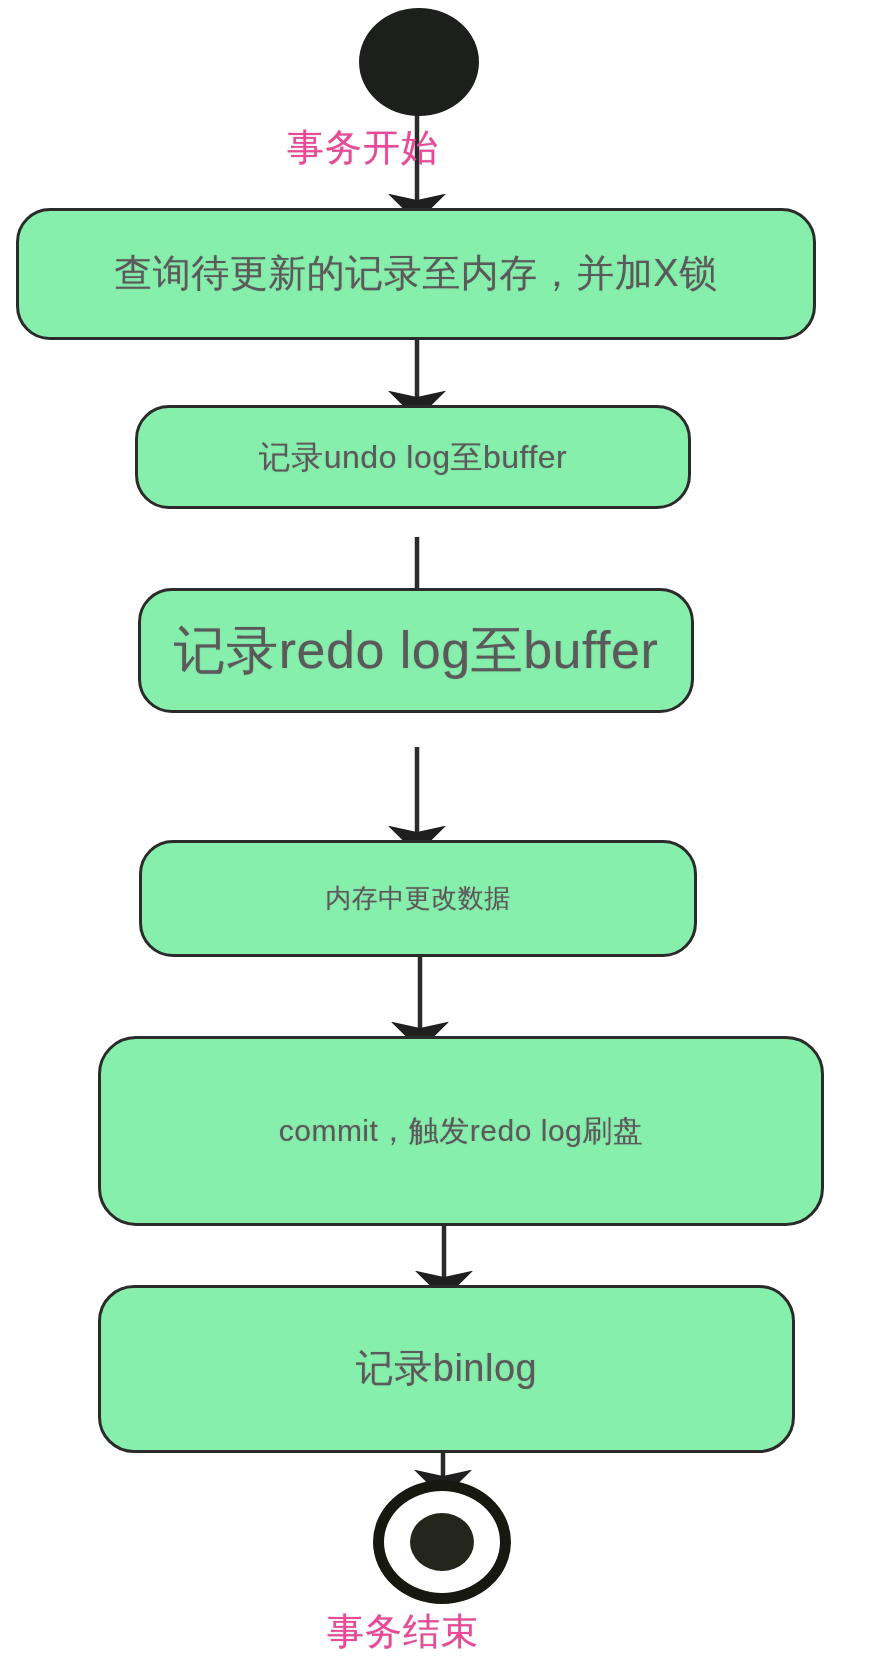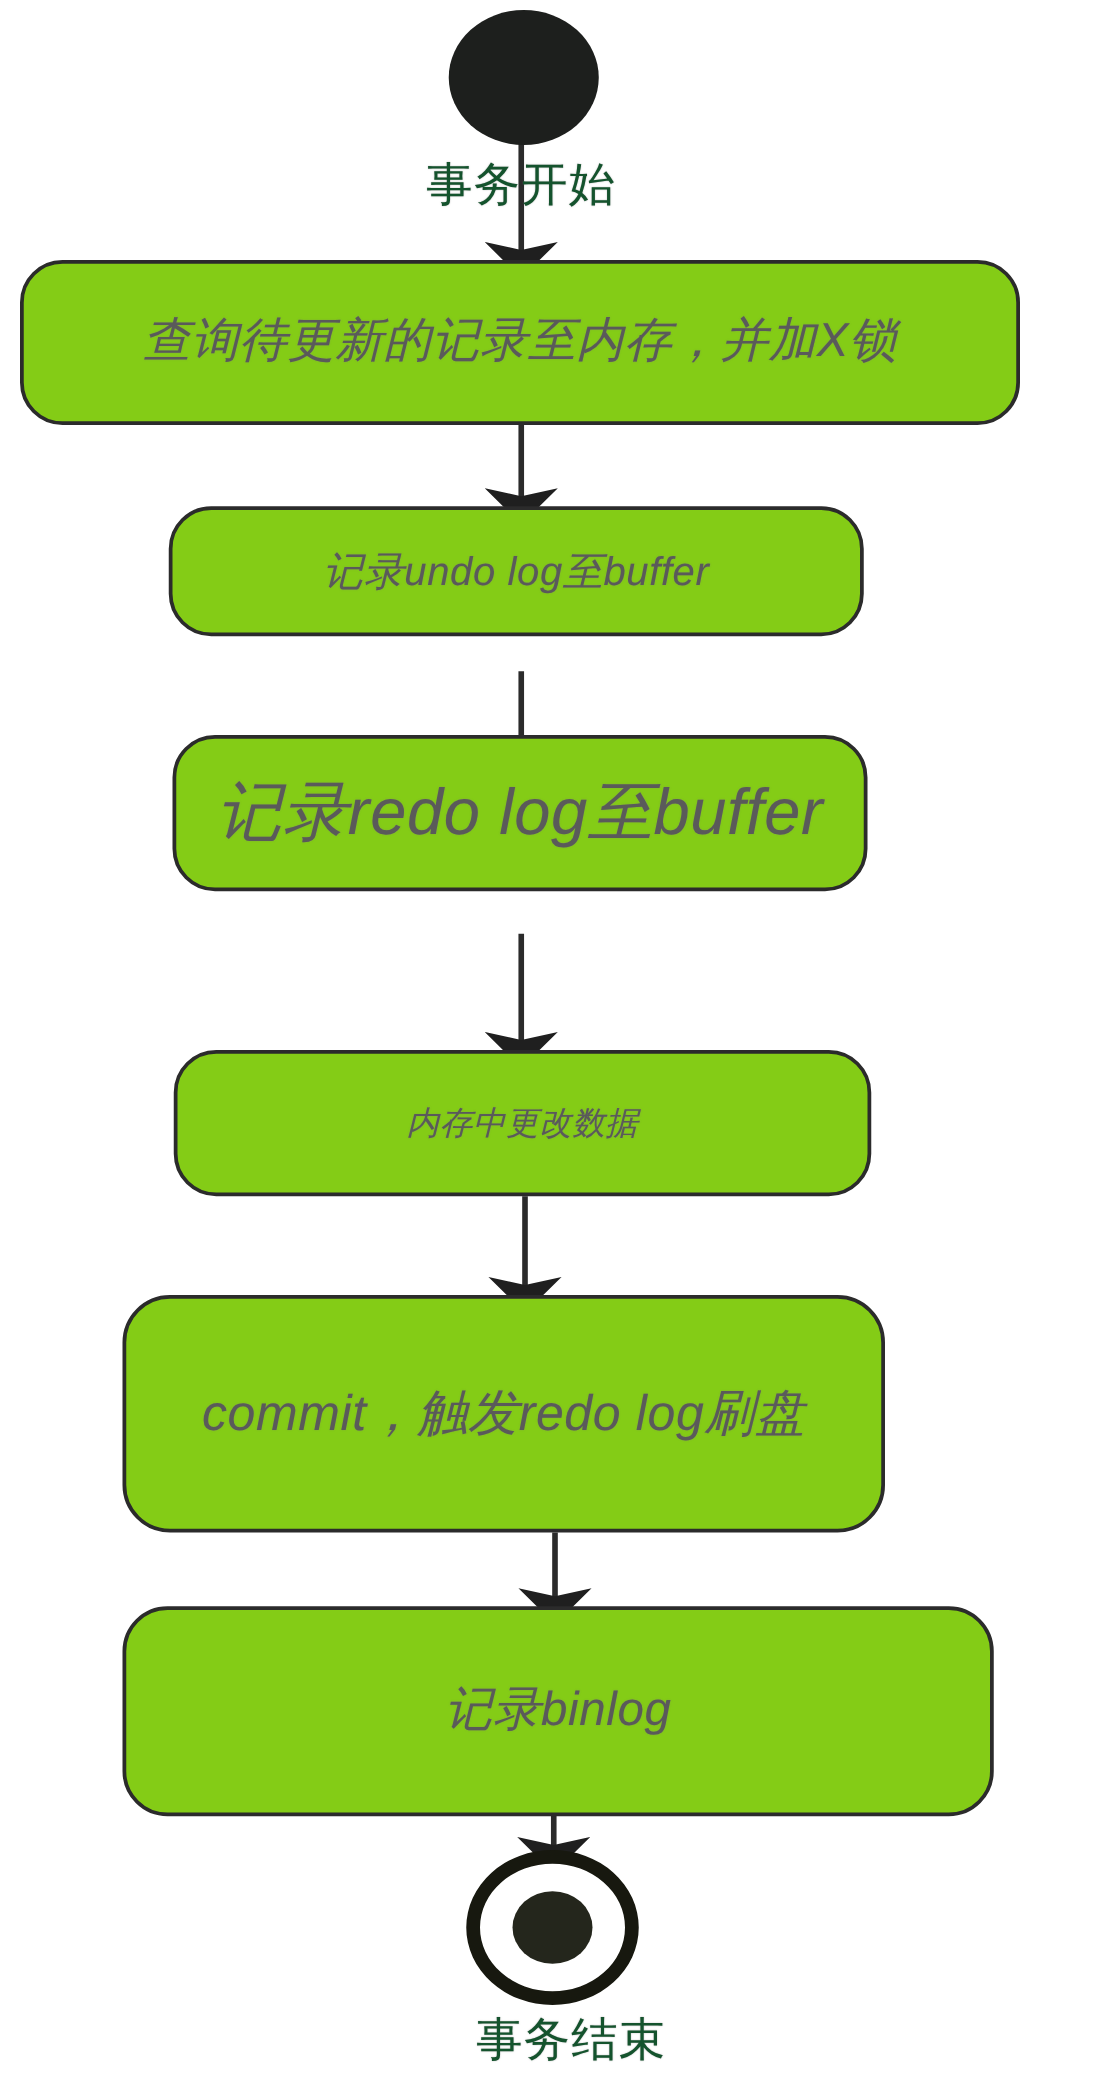--- a/index.html
+++ b/index.html
@@ -22,38 +22,36 @@
   }
   .node {
     position: absolute;
     box-sizing: border-box;
     display: flex;
     align-items: center;
     justify-content: center;
     text-align: center;
   }
   .process-box {
-    background: #84cc16;
+    background: #86efac;
     border: 3px solid #2b2b2b;
     border-radius: 30px;
     color: #5a5a5a;
     letter-spacing: 0.5px;
     line-height: 1.2;
     text-shadow: 0 0 1.2px rgba(120,120,120,0.55);
-    font-style: italic;
   }
   .box-label {
     display: block;
     padding: 0 10px;
     white-space: nowrap;
   }
   .terminal-label {
     position: absolute;
-    color: #14532d;
-    text-align: center;
+    color: #ec4899;
     white-space: nowrap;
     letter-spacing: 1px;
     text-shadow: 0 0 1.2px rgba(110,110,110,0.6);
   }
   .start-node {
     position: absolute;
     border-radius: 50%;
     background: #1d1f1d;
   }
   .end-node-outer {
@@ -106,21 +104,21 @@
 </div>
 
 <div class="node process-box" style="left:138px; top:588px; width:556px; height:125px; font-size:52px; border-radius:34px;">
   <span class="box-label">记录redo log至buffer</span>
 </div>
 
 <div class="node process-box" style="left:139px; top:840px; width:558px; height:117px; font-size:26px; border-radius:34px;">
   <span class="box-label">内存中更改数据</span>
 </div>
 
-<div class="node process-box" style="left:98px; top:1036px; width:610px; height:190px; font-size:40px; border-radius:38px;">
+<div class="node process-box" style="left:98px; top:1036px; width:726px; height:190px; font-size:30px; border-radius:38px;">
   <span class="box-label">commit，触发redo log刷盘</span>
 </div>
 
 <div class="node process-box" style="left:98px; top:1285px; width:697px; height:168px; font-size:38px; border-radius:36px;">
   <span class="box-label">记录binlog</span>
 </div>
 
 <div class="end-node-outer" style="left:373px; top:1480px; width:138px; height:124px;"></div>
 <div class="end-node-inner" style="left:410px; top:1513px; width:64px; height:58px;"></div>
 <div class="terminal-label" style="left:327px; top:1607px; width:260px; font-size:37px;">事务结束</div>

